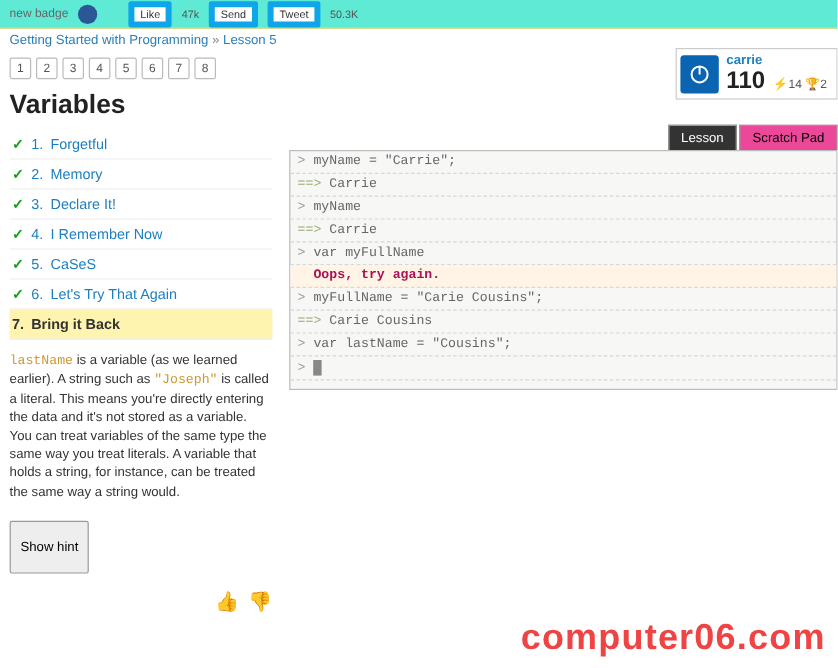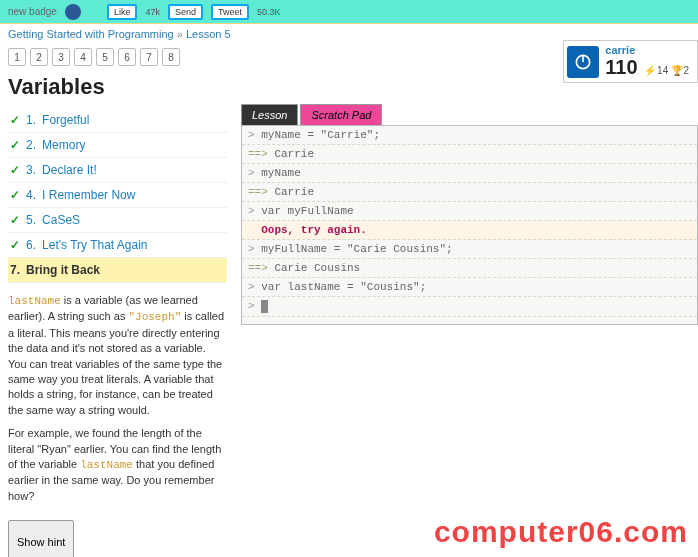--- a/index.html
+++ b/index.html
@@ -1,20 +1,20 @@
 <!DOCTYPE html>
 <html><head>
 <meta charset="utf-8">
 <style>
 * { box-sizing: border-box; margin: 0; padding: 0; }
 body { font-family: Arial, Helvetica, sans-serif; font-size: 12px; background: #fff; width: 698px; height: 557px; overflow: hidden; position: relative; }
 
 .topbar { background: #5eead4; height: 24px; border-bottom: 1px solid #e8d980; display: flex; align-items: center; padding: 0 8px; gap: 8px; font-size: 10px; color: #666; }
 .badge-icon { width: 16px; height: 16px; border-radius: 50%; background: #2b5797; display: inline-block; }
-.social-btn { display: inline-flex; align-items: center; gap: 3px; background: #fff; border: 2px solid #0ea5e9; border-radius: 2px; padding: 1px 5px; font-size: 9px; color: #333; }
+.social-btn { display: inline-flex; align-items: center; gap: 3px; background: #fff; border: 5px solid #0ea5e9; border-radius: 2px; padding: 1px 5px; font-size: 9px; color: #333; }
 .social-count { font-size: 9px; color: #555; }
 
 .breadcrumb { padding: 4px 8px; font-size: 11px; color: #2a7fb8; }
 .breadcrumb span { color: #888; }
 
 .pager { padding: 4px 8px; display: flex; gap: 4px; }
 .pager button { width: 18px; height: 18px; border: 1px solid #bbb; background: #fff; font-size: 10px; color: #555; cursor: pointer; border-radius: 2px; }
 
 .container { display: flex; }
 
@@ -38,21 +38,21 @@
 
 .right { flex: 1; position: relative; padding-left: 6px; padding-top: 4px; }
 
 .userbox { position: absolute; right: 0; top: -30px; background: #fff; border: 1px solid #ccc; padding: 3px 8px 3px 3px; display: flex; align-items: center; gap: 6px; font-size: 11px; }
 .avatar { width: 32px; height: 32px; background: #0b64b1; border-radius: 3px; display: flex; align-items: center; justify-content: center; }
 .avatar svg { width: 20px; height: 20px; }
 .userinfo .uname { color: #1e7fbf; font-weight: bold; font-size: 11px; }
 .userinfo .score { font-size: 20px; font-weight: bold; color: #222; }
 .userinfo .stats { font-size: 10px; color: #555; display: inline-block; margin-left: 4px; }
 
-.tabs { display: flex; gap: 2px; margin-top: 30px; margin-bottom: 0; font-style: italic; }
+.tabs { display: flex; justify-content: flex-end; gap: 2px; margin-top: 30px; margin-bottom: 0; }
 .tab { padding: 4px 10px; font-size: 11px; border: 1px solid #999; border-bottom: none; background: #ec4899; cursor: pointer; }
 .tab.active { background: #333; color: #fff; }
 
 .console { background: #f7f7f5; border: 1px solid #bbb; min-height: 200px; font-family: "Courier New", monospace; font-size: 11px; }
 .cline { padding: 3px 6px; border-bottom: 1px dashed #d8d8d0; color: #666; white-space: pre; }
 .cline.err { background: #fff4e6; color: #a15; font-weight: bold; }
 .prompt { color: #999; }
 .out { color: #9a7; }
 .caret { display: inline-block; width: 7px; height: 13px; background: #888; vertical-align: middle; }
 
@@ -129,21 +129,20 @@
           <span>Let's Try That Again</span>
         </div>
         <div class="stage current">
           <span>7.</span>
           <span>Bring it Back</span>
         </div>
       </div>
 
     <div class="prose">
       <p><span class="kw">lastName</span><span> is a variable (as we learned earlier). A string such as </span><span class="str">"Joseph"</span><span> is called a literal. This means you're directly entering the data and it's not stored as a variable. You can treat variables of the same type the same way you treat literals. A variable that holds a string, for instance, can be treated the same way a string would.</span></p>
-      <p><span>For example, we found the length of the literal "Ryan" earlier. You can find the length of the variable </span><span class="kw">lastName</span><span> that you defined earlier in the same way. Do you remember how?</span></p>
     </div>
 
     <button class="hint-btn">Show hint</button>
 
     <div class="feedback-row">
 
       <span class="thumb-up">👍</span>
       <span class="thumb-down">👎</span>
     </div>
 

